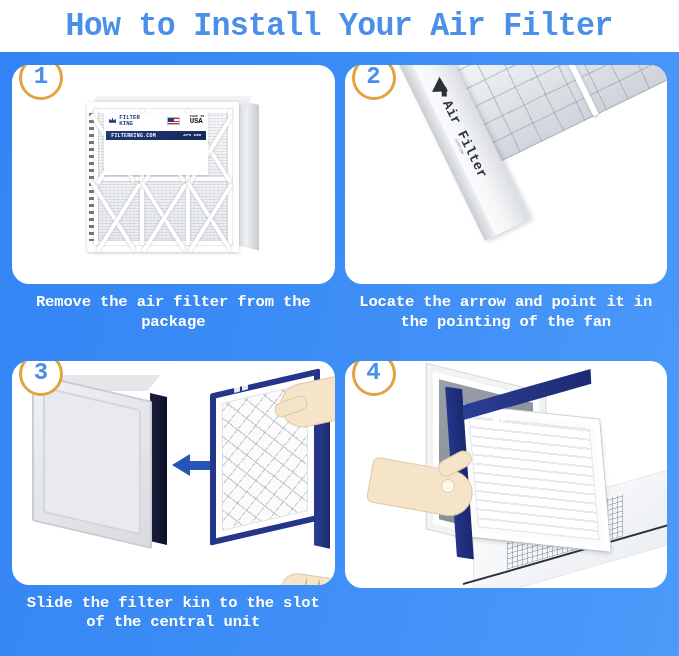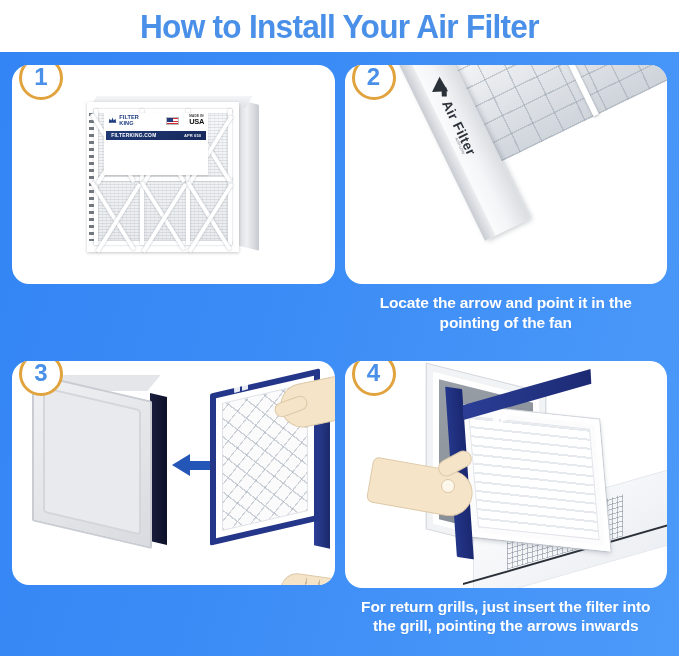--- a/index.html
+++ b/index.html
@@ -6,20 +6,21 @@
   html,body { width:679px; height:656px; overflow:hidden; }
   body {
     font-family:"Liberation Sans", sans-serif;
     background:#ffffff;
   }
   #infographic {
     position:relative;
     width:679px; height:656px;
     background:#ffffff;
     overflow:hidden;
+    font-family:Liberation Mono, monospace;
   }
 
   
   .header {
     position:absolute; top:0; left:0; width:679px; height:52px;
     background:#ffffff;
     display:flex; align-items:center; justify-content:center;
   }
   .header-title {
     font-size:34px; font-weight:bold; color:#4a90e8;
@@ -535,20 +536,21 @@
                   </div>
                   <div class="f1-lab-bot">
                     <span class="fk-url">FILTERKING.COM</span>
                     <span class="apr">APR 650</span>
                   </div>
                 </div>
               </div>
             </div>
           </div>
         </div>
+        <div class="caption">Remove the air filter from the package</div>
       </div>
 
       <div class="step step-2">
         <div class="card">
           <div class="badge">
             <span>2</span>
           </div>
           <div class="art">
             <div class="f2-wrap">
               <div class="f2-body">
@@ -591,20 +593,21 @@
             <div class="f3-filter">
               <div class="f3-filter-media"></div>
             </div>
             <div class="f3-logo"></div>
             <div class="f3-hand-top"></div>
             <div class="f3-thumb-top"></div>
             <div class="f3-hand-bot"></div>
             <div class="f3-finger-lines"></div>
           </div>
         </div>
+        <div class="caption">Slide the filter kin to the slot of the central unit</div>
       </div>
 
       <div class="step step-4">
         <div class="card">
           <div class="badge">
             <span>4</span>
           </div>
           <div class="art f4">
             <div class="f4-wallframe">
               <div class="f4-cavity"></div>
@@ -616,18 +619,17 @@
               <div class="f4-louvers"></div>
             </div>
             <div class="f4-filter-edge"></div>
             <div class="f4-filter-edge2"></div>
             <div class="f4-logo"></div>
             <div class="f4-hand"></div>
             <div class="f4-thumb"></div>
             <div class="f4-knuckle"></div>
           </div>
         </div>
-        <div class="caption">For return grills, just insert the filter into the grill, pointing the arrows inwards</div>
       </div>
 
     </div>
   </div>
 </div>
 
 </body></html>

